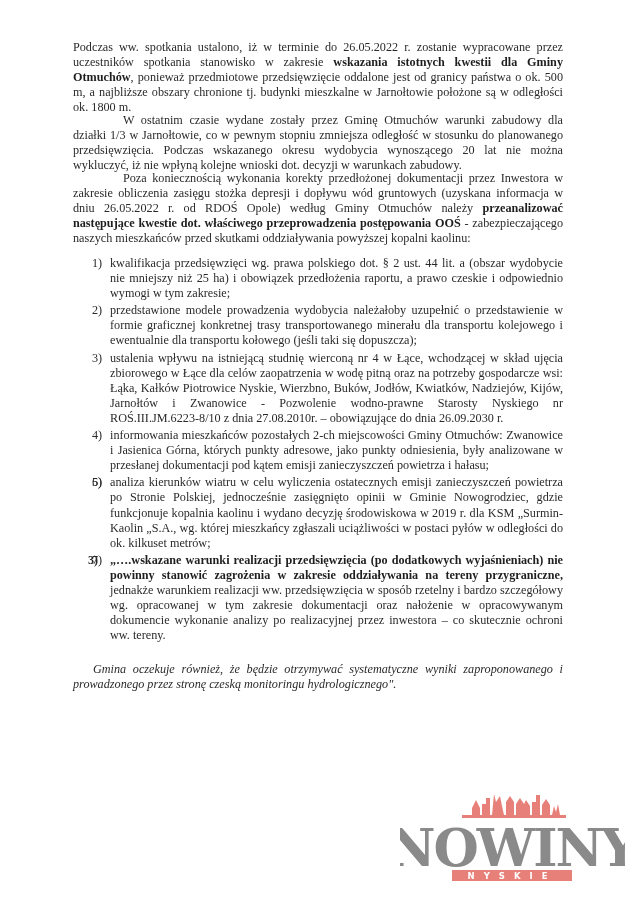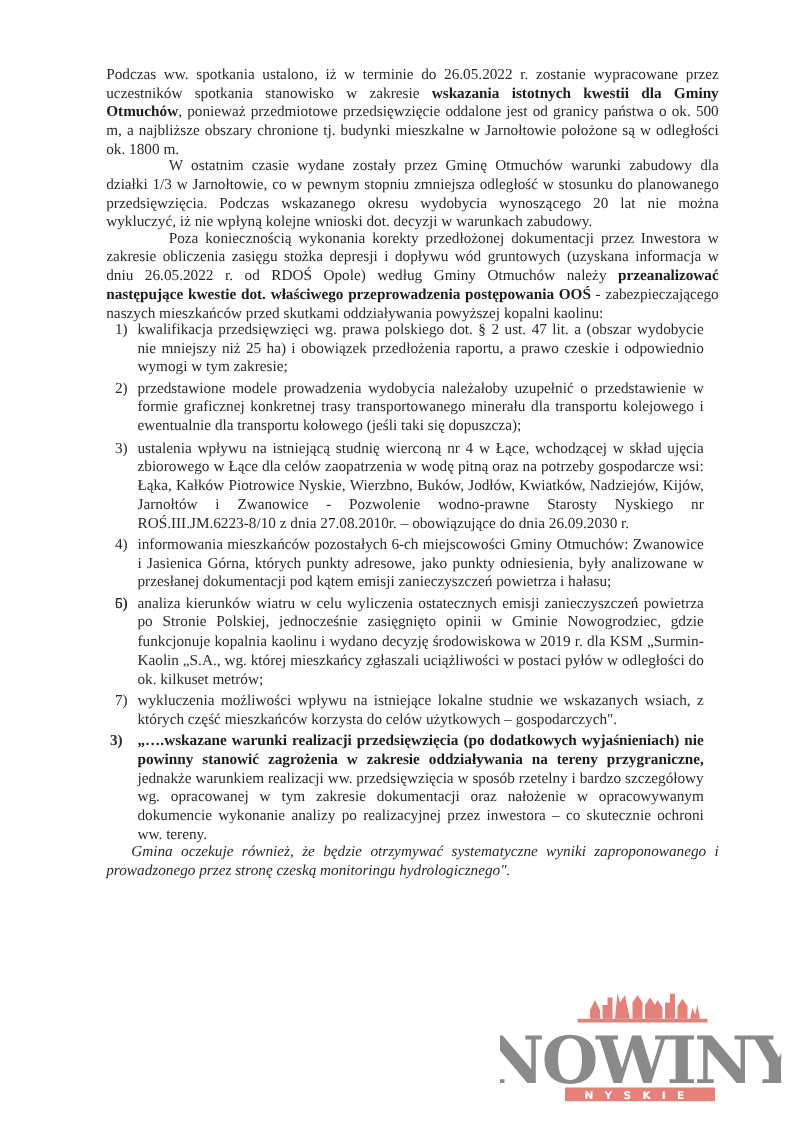--- a/index.html
+++ b/index.html
@@ -1,20 +1,20 @@
 <!DOCTYPE html>
 <html><head>
 <meta charset="utf-8">
 <style>
   html, body { margin: 0; padding: 0; background: #ffffff; }
   body { width: 635px; height: 900px; position: relative; overflow: hidden;
          font-family: "Liberation Serif", serif; color: #2a2a2a; }
   .page { position: absolute; left: 0; top: 0; width: 635px; height: 900px; }
   .para { position: absolute; left: 73px; width: 490px; font-size: 12.2px; line-height: 15.1px;
-          text-align: justify; margin: 12px; }
+          text-align: justify; margin: 0; }
   .para b, .item b { font-weight: bold; color: #1e1e1e; }
   .indent { text-indent: 50px; }
   .list { position: absolute; left: 73px; width: 490px; margin: 0; padding: 0; list-style: none; }
   .item { position: relative; padding-left: 37px; font-size: 12.2px; line-height: 15.1px;
           text-align: justify; margin: 0 0 2px 0; }
   .item .num { position: absolute; left: 19px; top: 0; }
   .item.bold-num .num { left: 15px; font-weight: bold; }
   .logo { position: absolute; left: 400px; top: 790px; width: 225px; height: 100px; }
 </style>
 </head>
@@ -22,27 +22,27 @@
 
 <div class="page">
 
   <p class="para" style="top:40px;"><span>Podczas ww. spotkania ustalono, iż w terminie do 26.05.2022 r. zostanie wypracowane przez uczestników spotkania stanowisko w zakresie </span><b>wskazania istotnych kwestii dla Gminy Otmuchów</b><span>, ponieważ przedmiotowe przedsięwzięcie oddalone jest od granicy państwa o ok. 500 m, a najbliższe obszary chronione tj. budynki mieszkalne w Jarnołtowie położone są w odległości ok. 1800 m.</span></p>
 
   <p class="para indent" style="top:113px;">W ostatnim czasie wydane zostały przez Gminę Otmuchów warunki zabudowy dla działki 1/3 w Jarnołtowie, co w pewnym stopniu zmniejsza odległość w stosunku do planowanego przedsięwzięcia. Podczas wskazanego okresu wydobycia wynoszącego 20 lat nie można wykluczyć, iż nie wpłyną kolejne wnioski dot. decyzji w warunkach zabudowy.</p>
 
   <p class="para indent" style="top:171px;"><span>Poza koniecznością wykonania korekty przedłożonej dokumentacji przez Inwestora w zakresie obliczenia zasięgu stożka depresji i dopływu wód gruntowych (uzyskana informacja w dniu 26.05.2022 r. od RDOŚ Opole) według Gminy Otmuchów należy </span><b>przeanalizować następujące kwestie dot. właściwego przeprowadzenia postępowania OOŚ</b><span> - zabezpieczającego naszych mieszkańców przed skutkami oddziaływania powyższej kopalni kaolinu:</span></p>
 
   <div class="list" style="top:256px;">
-    <div class="item"><span class="num">1)</span><span>kwalifikacja przedsięwzięci wg. prawa polskiego dot. § 2 ust. 47 lit. a (obszar wydobycie nie mniejszy niż 25 ha) i obowiązek przedłożenia raportu, a prawo czeskie i odpowiednio wymogi w tym zakresie;</span></div>
+    <div class="item"><span class="num">1)</span><span>kwalifikacja przedsięwzięci wg. prawa polskiego dot. § 2 ust. 44 lit. a (obszar wydobycie nie mniejszy niż 25 ha) i obowiązek przedłożenia raportu, a prawo czeskie i odpowiednio wymogi w tym zakresie;</span></div>
     <div class="item"><span class="num">2)</span><span>przedstawione modele prowadzenia wydobycia należałoby uzupełnić o przedstawienie w formie graficznej konkretnej trasy transportowanego minerału dla transportu kolejowego i ewentualnie dla transportu kołowego (jeśli taki się dopuszcza);</span></div>
     <div class="item"><span class="num">3)</span><span>ustalenia wpływu na istniejącą studnię wierconą nr 4 w Łące, wchodzącej w skład ujęcia zbiorowego w Łące dla celów zaopatrzenia w wodę pitną oraz na potrzeby gospodarcze wsi: Łąka, Kałków Piotrowice Nyskie, Wierzbno, Buków, Jodłów, Kwiatków, Nadziejów, Kijów, Jarnołtów i Zwanowice - Pozwolenie wodno-prawne Starosty Nyskiego nr ROŚ.III.JM.6223-8/10 z dnia 27.08.2010r. – obowiązujące do dnia 26.09.2030 r.</span></div>
-    <div class="item"><span class="num">4)</span><span>informowania mieszkańców pozostałych 6-ch miejscowości Gminy Otmuchów: Zwanowice i Jasienica Górna, których punkty adresowe, jako punkty odniesienia, były analizowane w przesłanej dokumentacji pod kątem emisji zanieczyszczeń powietrza i hałasu;</span></div>
+    <div class="item"><span class="num">4)</span><span>informowania mieszkańców pozostałych 2-ch miejscowości Gminy Otmuchów: Zwanowice i Jasienica Górna, których punkty adresowe, jako punkty odniesienia, były analizowane w przesłanej dokumentacji pod kątem emisji zanieczyszczeń powietrza i hałasu;</span></div>
     <div class="item"><span class="num">5)</span></div>
     <div class="item"><span class="num">6)</span><span>analiza kierunków wiatru w celu wyliczenia ostatecznych emisji zanieczyszczeń powietrza po Stronie Polskiej, jednocześnie zasięgnięto opinii w Gminie Nowogrodziec, gdzie funkcjonuje kopalnia kaolinu i wydano decyzję środowiskowa w 2019 r. dla KSM „Surmin-Kaolin „S.A., wg. której mieszkańcy zgłaszali uciążliwości w postaci pyłów w odległości do ok. kilkuset metrów;</span></div>
-    <div class="item"><span class="num">7)</span><span>wykluczenia możliwości wpływu na istniejące lokalne studnie we wskazanych wsiach, z których część mieszkańców korzysta do celów użytkowych – gospodarczych".</span></div>
+    <div class="item"><span class="num">7)</span></div>
     <div class="item bold-num" style="margin-top:1px;"><span class="num">3)</span><b>„….wskazane warunki realizacji przedsięwzięcia (po dodatkowych wyjaśnieniach) nie powinny stanowić zagrożenia w zakresie oddziaływania na tereny przygraniczne,</b><span> jednakże warunkiem realizacji ww. przedsięwzięcia w sposób rzetelny i bardzo szczegółowy wg. opracowanej w tym zakresie dokumentacji oraz nałożenie w opracowywanym dokumencie wykonanie analizy po realizacyjnej przez inwestora – co skutecznie ochroni ww. tereny.</span></div>
   </div>
 
   <p class="para indent" style="top:662px; text-indent:20px;font-style:italic;">Gmina oczekuje również, że będzie otrzymywać systematyczne wyniki zaproponowanego i prowadzonego przez stronę czeską monitoringu hydrologicznego".</p>
 
   <svg class="logo" viewBox="0 0 225 100">
     <g fill="#e8807a">
       <rect x="62" y="25" width="104" height="3"></rect>
       <polygon points="72,25 72,18 76,10 80,18 80,25"></polygon>
       <polygon points="82,25 82,14 86,14 86,8 90,8 90,25"></polygon>

